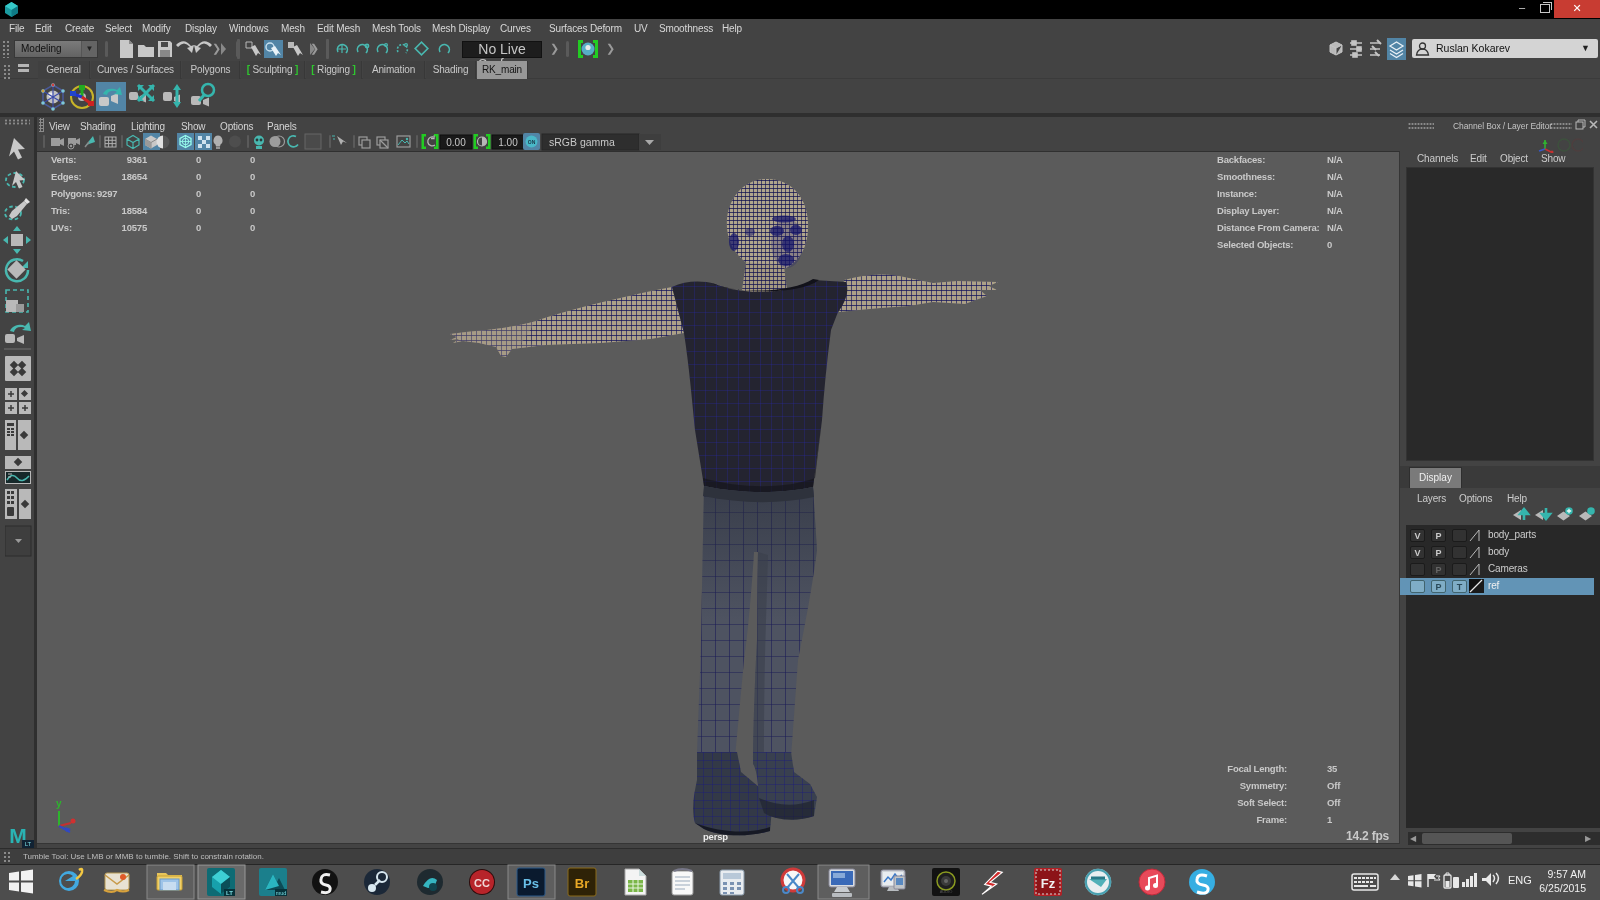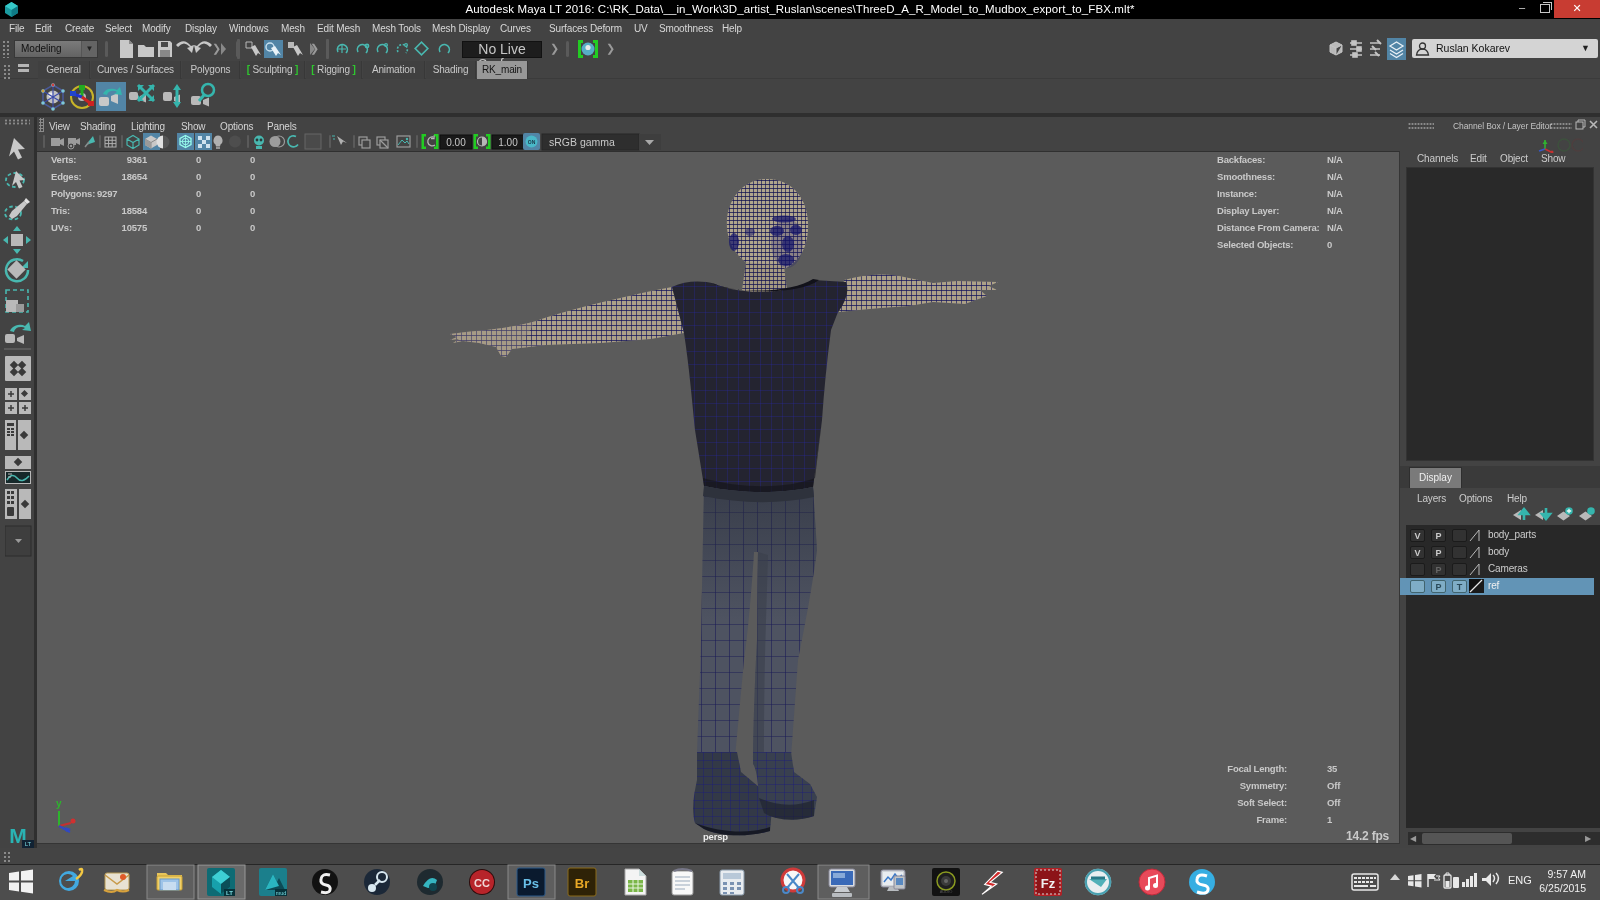--- a/index.html
+++ b/index.html
@@ -50,21 +50,20 @@
 #statusbar{left:0;top:848px;width:1600px;height:16px;background:#3e3e3e;border-top:1px solid #2c2c2c;}
 #statusbar span{position:absolute;left:23px;top:3px;color:#bfbfbf;font-size:8px;}
 
 #taskbar{left:0;top:864px;width:1600px;height:36px;background:#4d4d4d;border-top:1px solid #262626;}
 </style>
 </head>
 <body>
 <div id="stage">
 
   <div class="abs" id="titlebar"></div>
-  <div class="abs" id="title-text">Autodesk Maya LT 2016: C:\RK_Data\__in_Work\3D_artist_Ruslan\scenes\ThreeD_A_R_Model_to_Mudbox_export_to_FBX.mlt*</div>
   <svg class="abs" style="left:4px;top:2px" width="15" height="15" viewBox="0 0 15 15">
       <polygon points="7.5,0 14,4 14,11 7.5,15 1,11 1,4" fill="#1b9ba0"></polygon>
       <polygon points="7.5,0 14,4 7.5,8 1,4" fill="#36c9c9"></polygon>
       <polygon points="7.5,8 14,4 14,11 7.5,15" fill="#0e7a85"></polygon>
     </svg>
   <div class="abs wbtn" style="left:1512px;top:1px;width:20px;text-align:center;">–</div>
   <div class="abs" style="left:1540px;top:4px;width:10px;height:9px;border:1px solid #c8c8c8;"></div>
   <div class="abs" style="left:1543px;top:2px;width:9px;height:8px;border-top:1px solid #c8c8c8;border-right:1px solid #c8c8c8;"></div>
   <div class="abs" id="btn-close">✕</div>
 
@@ -684,20 +683,23 @@
         </svg>
       <div class="rtext" style="left:88px;top:2px;color:#f0f0f0;">ref</div>
     </div>
 
     <div class="abs" style="left:8px;top:715px;width:192px;height:13px;background:#2d2d2d;"></div>
     <div class="abs" style="left:10px;top:717px;width:10px;height:9px;color:#999;font-size:8px;line-height:9px;">◀</div>
     <div class="abs" style="left:185px;top:717px;width:10px;height:9px;color:#999;font-size:8px;line-height:9px;">▶</div>
     <div class="abs" style="left:22px;top:716px;width:90px;height:11px;background:#555;border-radius:2px;"></div>
   </div>
 
+  <div class="abs" id="statusbar">
+      <span>Tumble Tool: Use LMB or MMB to tumble. Shift to constrain rotation.</span>
+    </div>
   <div class="abs grip" style="left:3px;top:851px;width:8px;height:11px;"></div>
 
   <div class="abs" id="taskbar"></div>
   <svg class="abs" style="left:0;top:864px" width="1600" height="36" viewBox="0 0 1600 36">
 
     <g fill="#f2f2f2">
         <path d="M9,9 l10,-1.5 v9 l-10,0 z M21,7.2 l12,-1.8 v11.1 l-12,0 z M9,18.5 h10 v9 l-10,-1.5 z M21,18.5 h12 v11 l-12,-1.8 z"></path>
       </g>
 
     <g transform="translate(55,3)">

